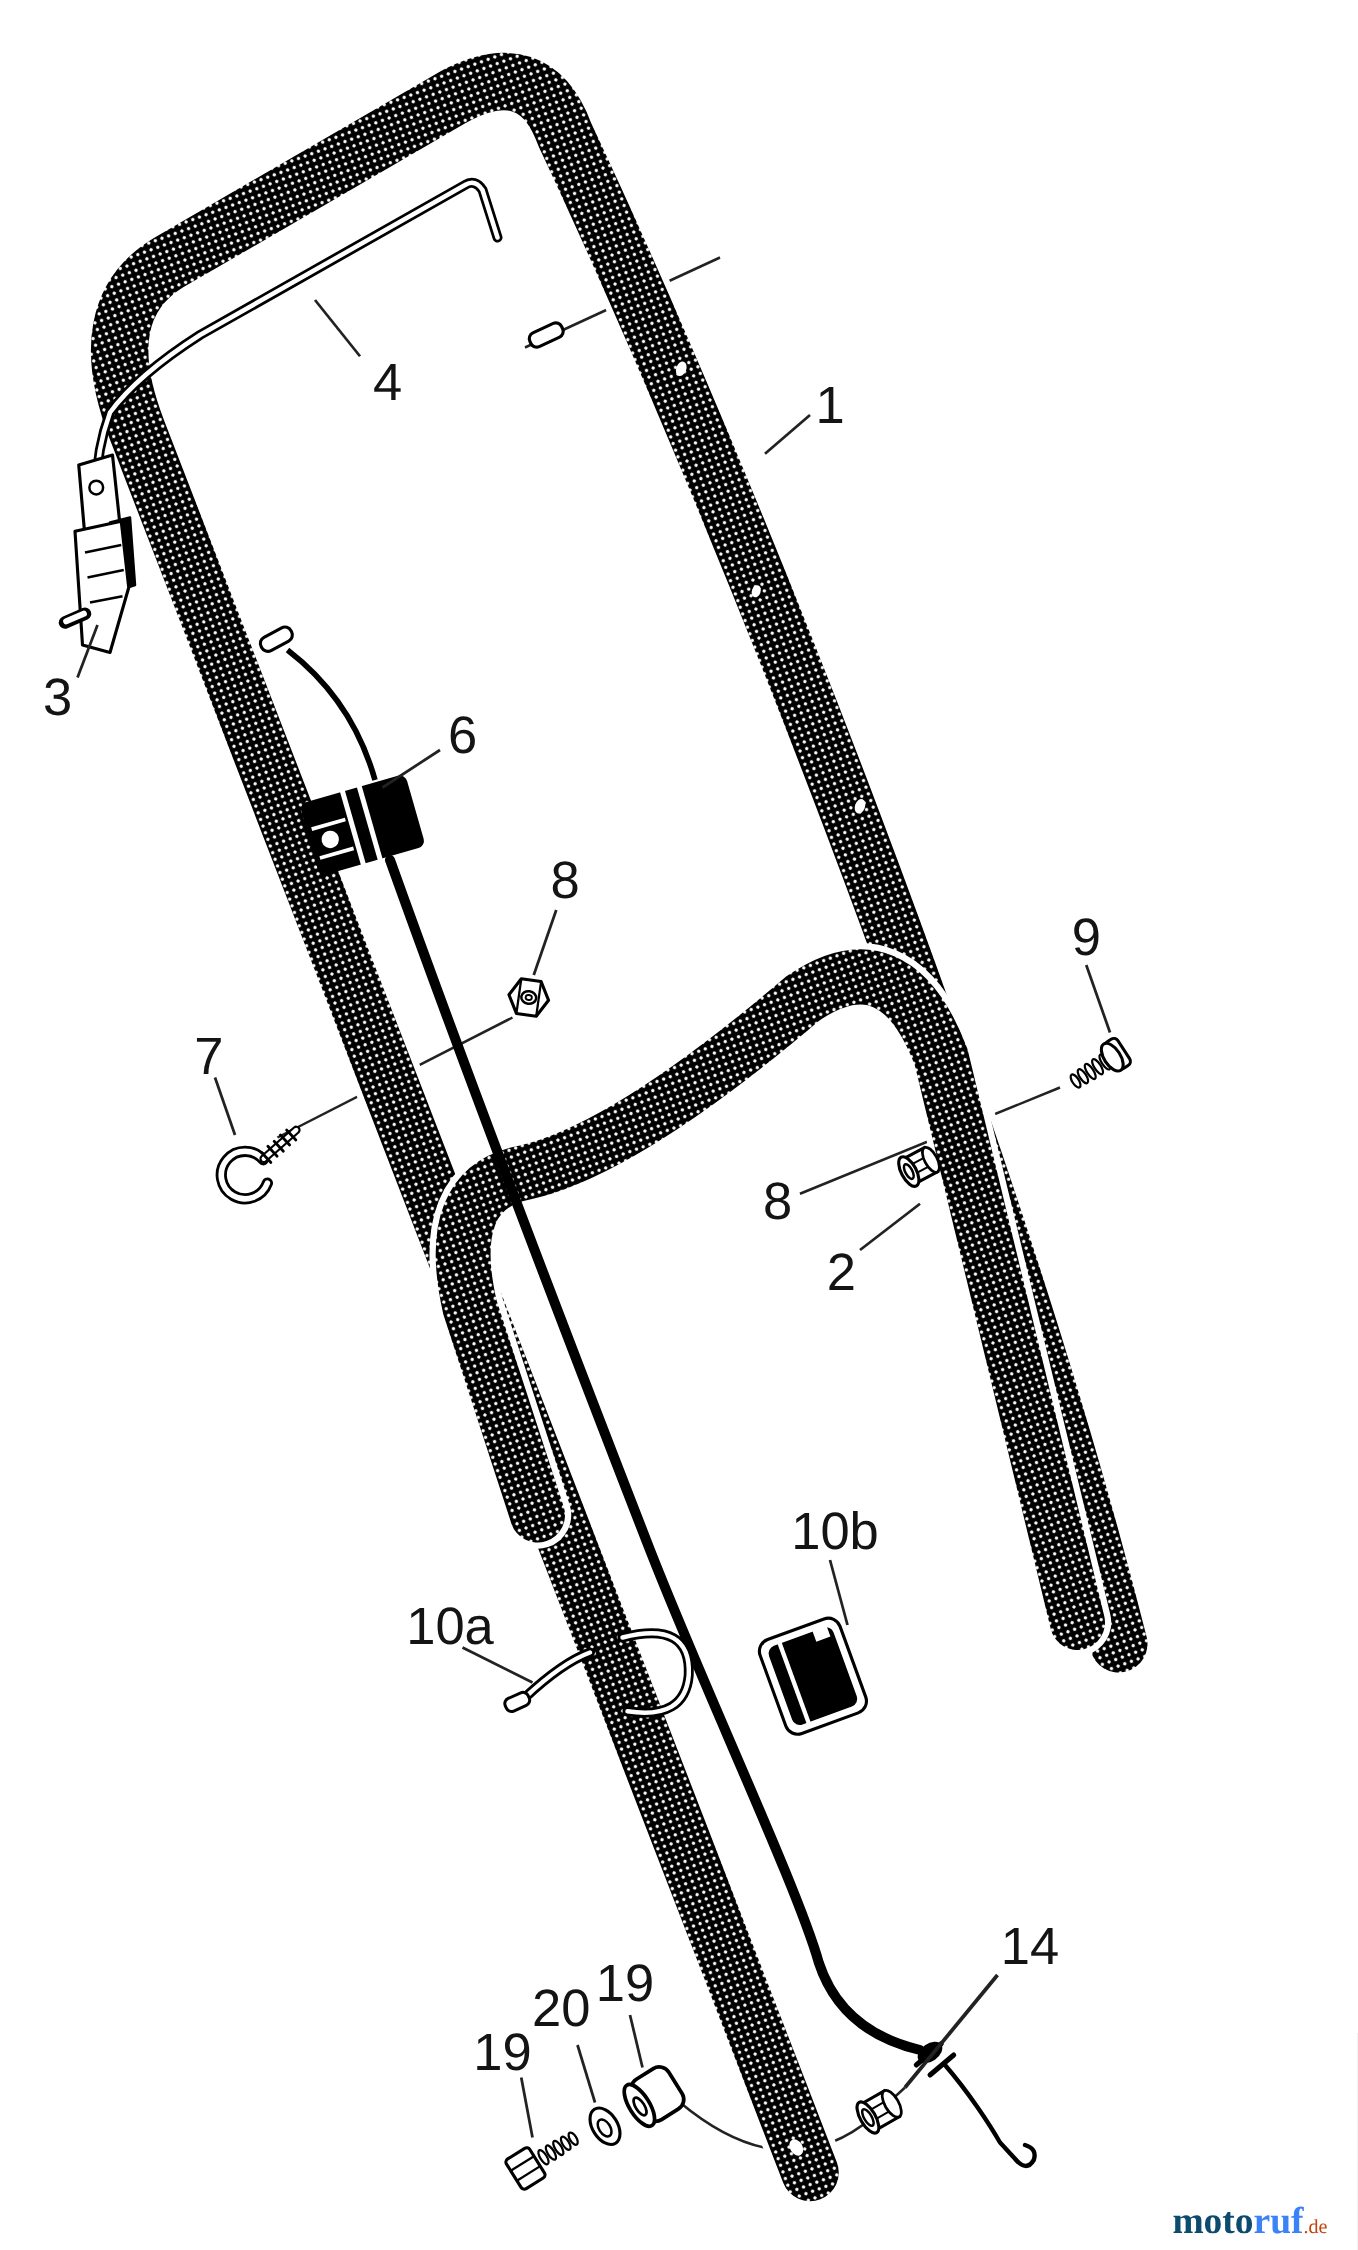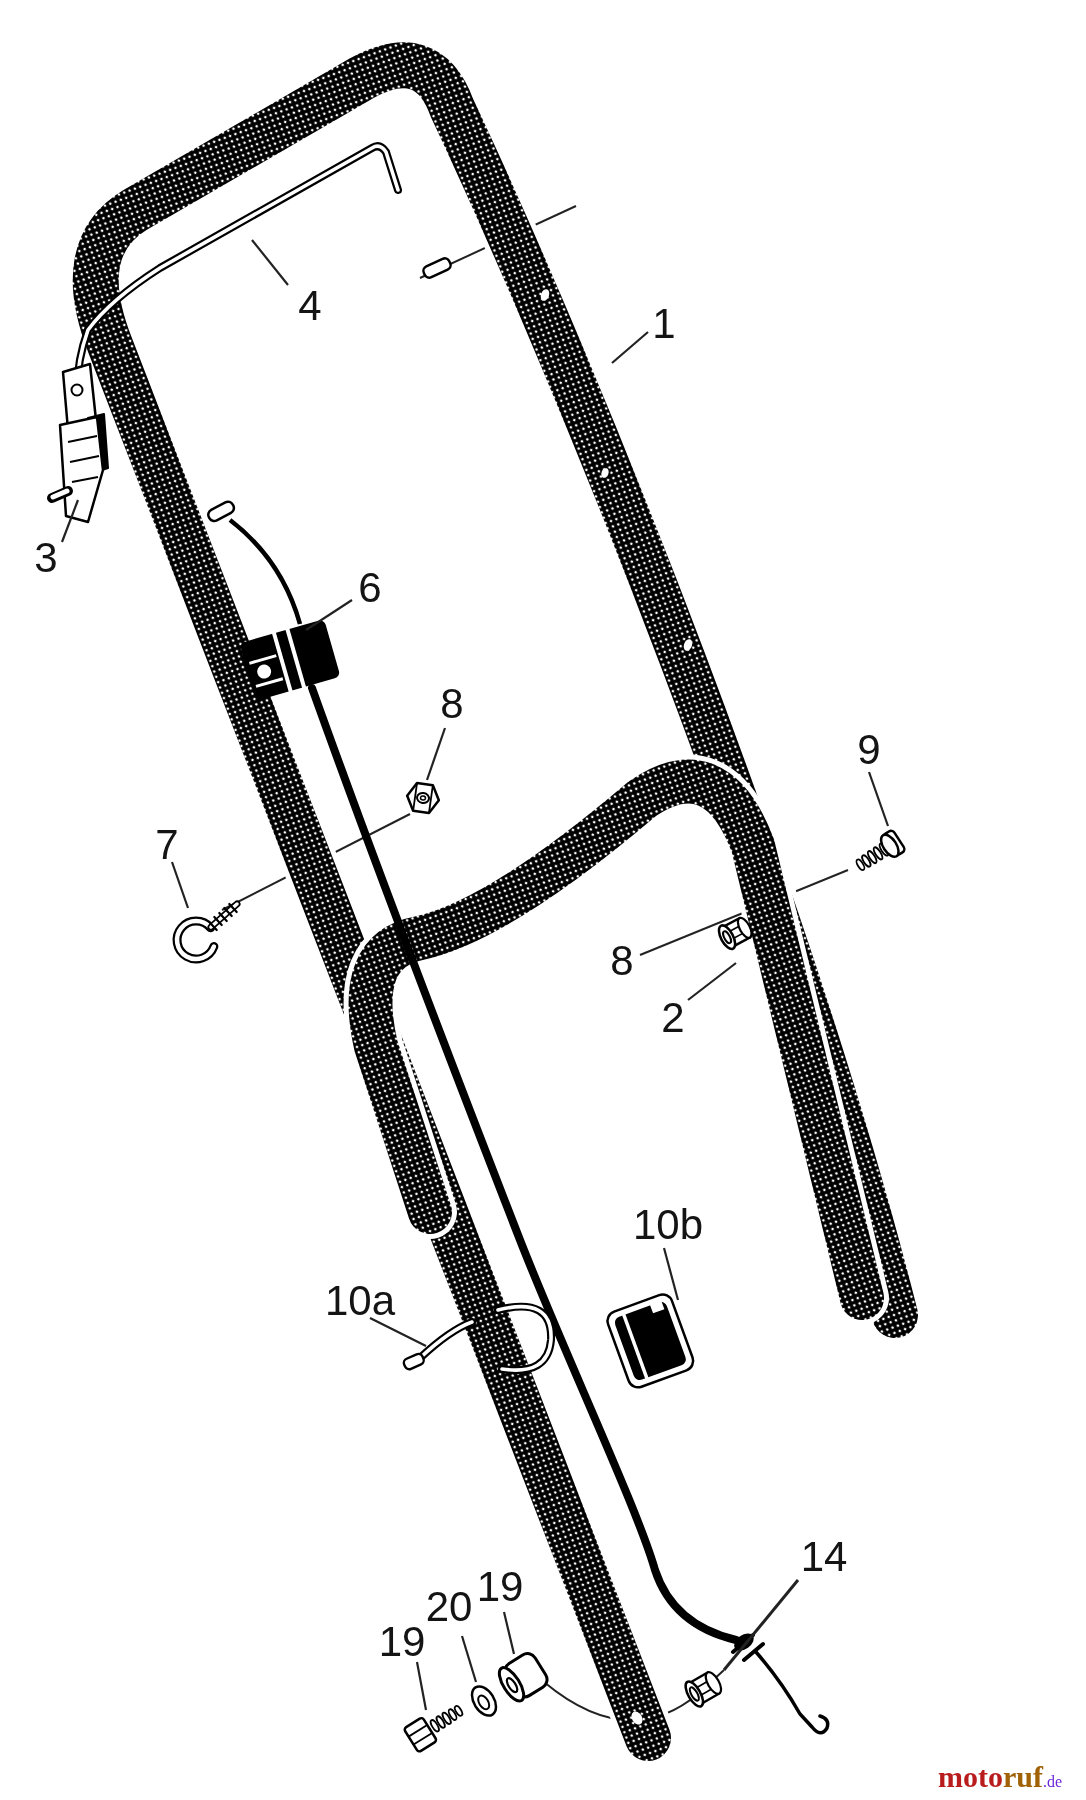--- a/index.html
+++ b/index.html
@@ -10,23 +10,23 @@
   .stage svg{position:absolute;left:0;top:0;}
   .part-label{
     position:absolute;transform:translate(-50%,-50%);
     font:400 42px/1 "Liberation Sans",sans-serif;
     color:#141414;letter-spacing:0px;white-space:nowrap;
   }
   .watermark{
     position:absolute;right:24px;bottom:8px;
     font:700 30px/1 "Liberation Serif",serif;white-space:nowrap;
   }
-  .watermark .wm-moto{color:#b91c1c;margin-top:21px;}
-  .watermark .wm-ruf{color:#a16207;}
-  .watermark .wm-de{font:400 16px/1 "Liberation Serif",serif;color:#6d28d9;}
+  .watermark .wm-moto{color:#0c4a6e;margin-top:21px;}
+  .watermark .wm-ruf{color:#3b82f6;}
+  .watermark .wm-de{font:400 16px/1 "Liberation Serif",serif;color:#c2410c;}
 </style>
 </head>
 <body>
 
 <div class="stage">
 
 <svg width="1086" height="1800" viewBox="0 0 1086 1800">
   <defs>
     <pattern id="stip" width="8" height="8" patternUnits="userSpaceOnUse" patternTransform="rotate(25)">
       <rect width="8" height="8" fill="#000000"></rect>

